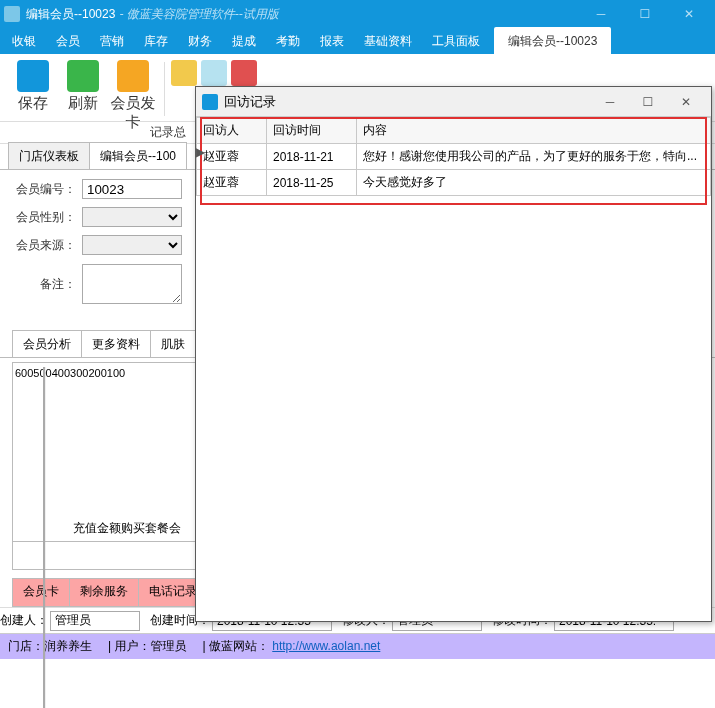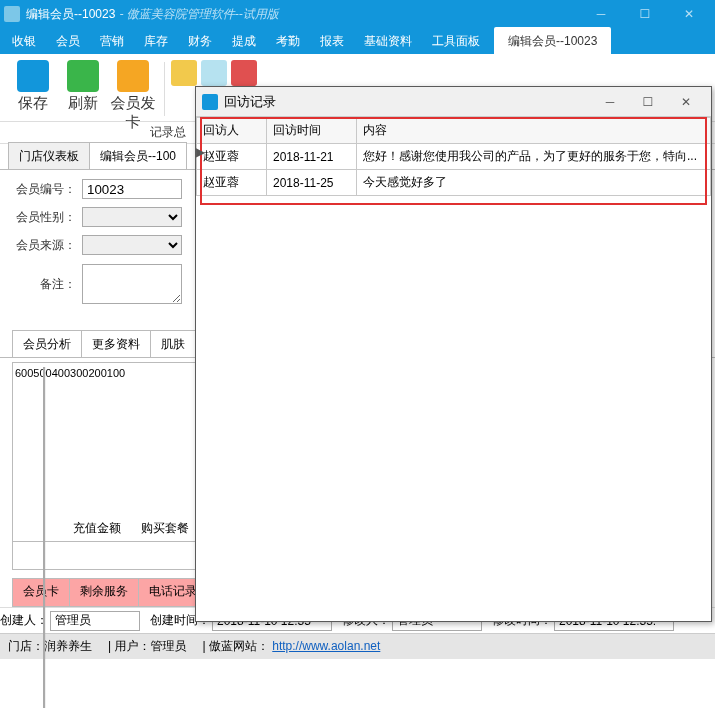--- a/index.html
+++ b/index.html
@@ -45,36 +45,36 @@
 
 
 .inner-tabs { display: flex; padding-left: 12px; border-bottom: 1px solid #bbb; margin-top: 10px;}
 .inner-tab { padding: 5px 10px 4px; border: 1px solid #bbb; border-bottom:none; margin-right:-1px; background:#fff; cursor:pointer;}
 
 
 .chart-area { padding: 4px 12px 0; position:relative;}
 .chart-box { border: 1px solid #bbb; height: 180px; position:relative; background:#fff;}
 .yaxis { position:absolute; left:2px; top:4px; font-size:11px; display:flex; flex-direction:row; justify-content:space-between; height:160px;}
 .chart-svg { position:absolute; left:30px; top:4px; right:4px; bottom:20px;}
-.xlabels { position:absolute; left:60px; bottom:4px; display:flex; gap:20px; font-size:12px;}
+.xlabels { position:absolute; left:60px; bottom:4px; display:flex; font-size:12px;}
 .legend-area { height: 28px; display:flex; align-items:center; justify-content:center; border:1px solid #bbb; border-top:none; }
 .legend-item { display:flex; align-items:center; margin:0 6px;}
 .legend-swatch {width:18px;height:12px;margin-right:4px;}
 
 
 .bottom-tabs { display:flex; padding-left:12px; margin-top: 8px;}
 .bottom-tab { padding: 4px 10px; border:1px solid #bbb; margin-right:-1px; background:#fca5a5; cursor:pointer; font-size:12px;}
 .bottom-tab.hl { border:2px solid #e03030; }
 
 
 .footer-row1 { display:flex; align-items:center; padding: 4px 0; border-top:1px solid #ddd; height:26px;}
 .footer-row1 .lbl { margin-right:2px;}
 .footer-row1 .val { border:1px solid #aaa; height:20px; padding:2px 4px; min-width:90px; background:#fff; margin-right:10px; display:inline-flex; align-items:center;}
 
-.footer-row2 { height:26px; border-top:1px solid #ccc; background:#e5e5e5; display:flex; align-items:center; padding:0 8px;}
+.footer-row2 { height:26px; border-top:1px solid #ccc; background:#c4b5fd; display:flex; align-items:center; padding:0 8px;}
 .footer-row2 .seg { margin-right:16px;}
 .footer-row2 a { color:#1060c0; text-decoration:underline;}
 
 
 .popup { position:absolute; left:195px; top:86px; width:517px; height:536px; border:1px solid #5a5a5a; background:#fff; box-shadow: 2px 2px 6px rgba(0,0,0,0.3);}
 .popup-titlebar { height:30px; background:#f0f0f0; border-bottom:1px solid #ccc; display:flex; align-items:center; padding:0 6px;}
 .popup-titlebar .pico { width:16px; height:16px; background:#1296db; margin-right:6px; border-radius:2px;}
 .popup-titlebar .ptitle { font-size:13px; flex:1;}
 .popup-titlebar .pbtn { width:38px; height:28px; display:flex; align-items:center; justify-content:center; cursor:pointer; color:#555;}
 .popup-table-wrap { padding:0; }

